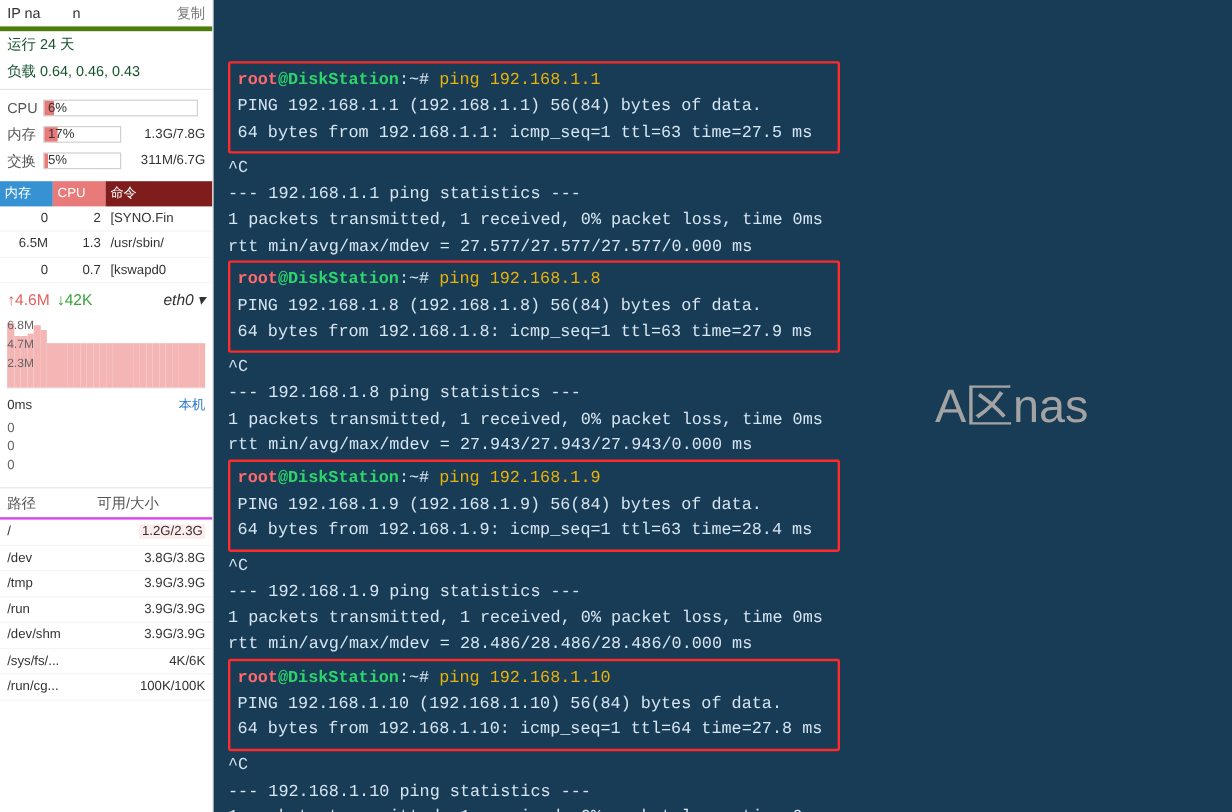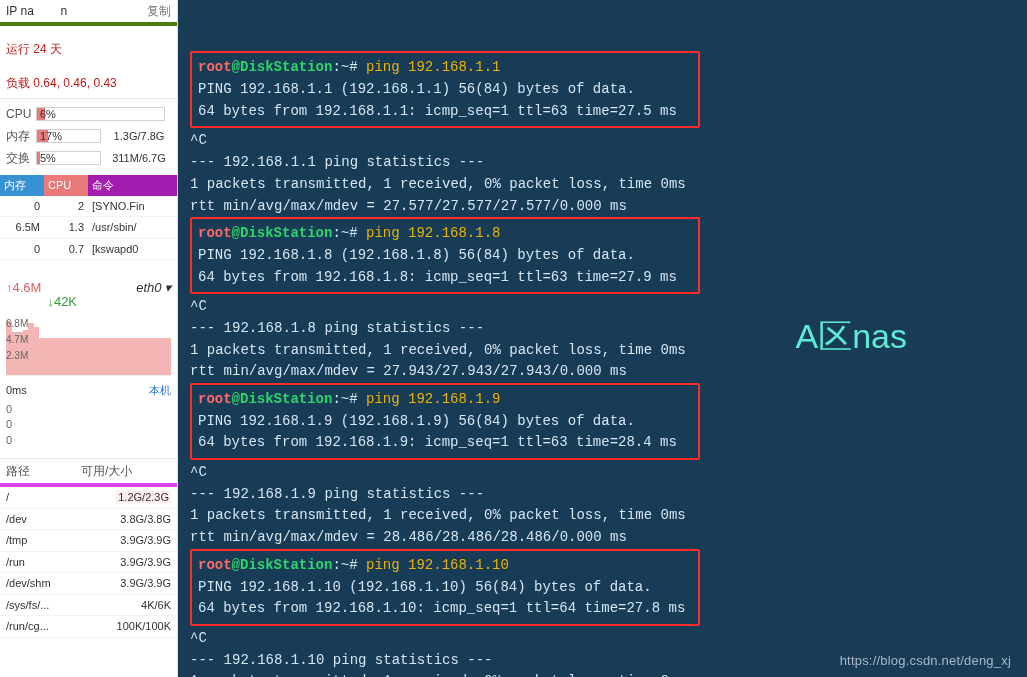--- a/index.html
+++ b/index.html
@@ -18,83 +18,83 @@
     width: 178px;
     flex: 0 0 178px;
     border-right: 1px solid #e0e0e0;
     font-size: 12px;
     line-height: 1.5;
     background: #fff;
     overflow: hidden;
   }
   .lp-row { display: flex; align-items: center; padding: 2px 6px; border-bottom: 4px solid #4d7c0f; }
   .lp-copy { color: #777; margin-left: auto; }
-  .lp-sub { padding: 2px 6px; color: #b91c1c; margin-top: 12px; }
+  .lp-sub { padding: 2px 6px; color: #14532d; }
   .stat-row { display: flex; align-items: center; padding: 2px 6px; }
   .stat-label { width: 30px; color: #555; }
   .bar {
     flex: 1;
     height: 14px;
     border: 1px solid #d0d0d0;
     position: relative;
     background: #fff;
     margin-right: 6px;
   }
   .bar .fill {
     position: absolute; left: 0; top: 0; bottom: 0;
     background: #e87a7a;
   }
   .bar .pct {
     position: absolute; left: 3px; top: 0; bottom: 0;
     display: flex; align-items: center;
     font-size: 11px;
   }
-  .stat-val { color: #333; font-size: 11px; min-width: 64px; text-align: center; }
+  .stat-val { color: #333; font-size: 11px; min-width: 64px; text-align: right; }
   .proc-head {
     display: grid;
     grid-template-columns: 44px 44px 1fr;
     font-size: 11px; color: #fff;
     margin-top: 6px;
   }
   .proc-head .h1 { background:#3792d4; padding:2px 4px; }
   .proc-head .h2 { background:#e87a7a; padding:2px 4px; }
-  .proc-head .h3 { background:#a21caf; padding:2px 4px; }
+  .proc-head .h3 { background:#7f1d1d; padding:2px 4px; }
   .proc-row {
     display: grid;
     grid-template-columns: 44px 44px 1fr;
     font-size: 11px; padding: 1px 0;
     border-bottom: 1px solid #f4f4f4;
   }
   .proc-row span { padding: 1px 4px; text-align: right; }
   .proc-row span:last-child { text-align: left; white-space: nowrap; overflow: hidden; }
   .hilite { background: #fdf2f2; }
   .net-row {
     display: flex; gap: 6px; align-items: center;
     padding: 4px 6px; font-size: 13px;
   }
-  .up { color: #e06060; } .down { color: #3aa13a; margin-top: 28px; }
+  .up { color: #e06060; } .down { color: #3aa13a; }
   .eth { margin-left: auto; display:flex; align-items:center; gap:3px;font-style:italic; }
   .spark {
     height: 60px; margin: 0 6px 2px 6px;
     display: flex; align-items: flex-end; gap: 0;
     border-bottom: 1px solid #eee;
   }
   .spark i {
     flex: 1; background: #f4b5b5; display: block;
   }
   .spark-labels {
     position: absolute; left: 6px; font-size: 10px; color: #666; line-height: 1.6;
   }
   .legend { padding: 4px 6px; font-size:11px; color:#333; display:flex; justify-content:space-between;text-align:center; }
   .legend .blue { color:#2a78c9; }
   .three-zero { font-size:11px; color:#666; padding:0 6px; line-height:1.4; }
   .disk-head {
     display: grid;
     grid-template-columns: 1fr 90px;
-    padding: 3px 6px; border-top: 1px solid #e5e5e5; border-bottom: 4px solid #d946ef;
+    padding: 3px 6px; border-top: 1px solid #e5e5e5; border-bottom: 2px solid #d946ef;
     margin-top: 10px;
     color:#555;
   }
   .disk-row {
     display: grid;
     grid-template-columns: 1fr 90px;
     padding: 2px 6px; font-size: 11px;
     border-bottom: 1px solid #f4f4f4;
   }
   .disk-row span:last-child { text-align: right; }
@@ -122,23 +122,23 @@
     padding: 4px 6px;
     margin-left: 0;
     display: block;
     width: 510px;
     margin-bottom: 2px;
   }
   .region-label {
     position: absolute;
     right: 120px;
     top: 310px;
-    font-size: 34px;
+    font-size: 39px;
     font-family: "Microsoft YaHei", sans-serif;
-    color: #5eead4;
+    color: #a3a3a3;
   }
   .watermark {
     position: absolute;
     right: 16px;
     bottom: 6px;
     color: #a9b8c6;
     font-family: Arial, sans-serif;
     font-size: 13px;
     letter-spacing: 0.2px;
   }
@@ -294,14 +294,13 @@
       <div class="disk-row">
         <span>/run/cg...</span>
         <span>100K/100K</span>
       </div>
     </div>
 </div>
 
 <div class="right-pane">
   <div id="term"><div class="box"><div class="term-line"><span class="prompt-user">root</span><span class="prompt-host">@DiskStation</span><span class="prompt-rest">:~# </span><span class="cmd">ping 192.168.1.1</span></div><div class="term-line">PING 192.168.1.1 (192.168.1.1) 56(84) bytes of data.</div><div class="term-line">64 bytes from 192.168.1.1: icmp_seq=1 ttl=63 time=27.5 ms</div></div><div class="term-line">^C</div><div class="term-line">--- 192.168.1.1 ping statistics ---</div><div class="term-line">1 packets transmitted, 1 received, 0% packet loss, time 0ms</div><div class="term-line">rtt min/avg/max/mdev = 27.577/27.577/27.577/0.000 ms</div><div class="box"><div class="term-line"><span class="prompt-user">root</span><span class="prompt-host">@DiskStation</span><span class="prompt-rest">:~# </span><span class="cmd">ping 192.168.1.8</span></div><div class="term-line">PING 192.168.1.8 (192.168.1.8) 56(84) bytes of data.</div><div class="term-line">64 bytes from 192.168.1.8: icmp_seq=1 ttl=63 time=27.9 ms</div></div><div class="term-line">^C</div><div class="term-line">--- 192.168.1.8 ping statistics ---</div><div class="term-line">1 packets transmitted, 1 received, 0% packet loss, time 0ms</div><div class="term-line">rtt min/avg/max/mdev = 27.943/27.943/27.943/0.000 ms</div><div class="box"><div class="term-line"><span class="prompt-user">root</span><span class="prompt-host">@DiskStation</span><span class="prompt-rest">:~# </span><span class="cmd">ping 192.168.1.9</span></div><div class="term-line">PING 192.168.1.9 (192.168.1.9) 56(84) bytes of data.</div><div class="term-line">64 bytes from 192.168.1.9: icmp_seq=1 ttl=63 time=28.4 ms</div></div><div class="term-line">^C</div><div class="term-line">--- 192.168.1.9 ping statistics ---</div><div class="term-line">1 packets transmitted, 1 received, 0% packet loss, time 0ms</div><div class="term-line">rtt min/avg/max/mdev = 28.486/28.486/28.486/0.000 ms</div><div class="box"><div class="term-line"><span class="prompt-user">root</span><span class="prompt-host">@DiskStation</span><span class="prompt-rest">:~# </span><span class="cmd">ping 192.168.1.10</span></div><div class="term-line">PING 192.168.1.10 (192.168.1.10) 56(84) bytes of data.</div><div class="term-line">64 bytes from 192.168.1.10: icmp_seq=1 ttl=64 time=27.8 ms</div></div><div class="term-line">^C</div><div class="term-line">--- 192.168.1.10 ping statistics ---</div><div class="term-line">1 packets transmitted, 1 received, 0% packet loss, time 0ms</div></div>
   <div class="region-label">A区nas</div>
-  <div class="watermark">https://blog.csdn.net/deng_xj</div>
 </div>
 
 </body></html>

